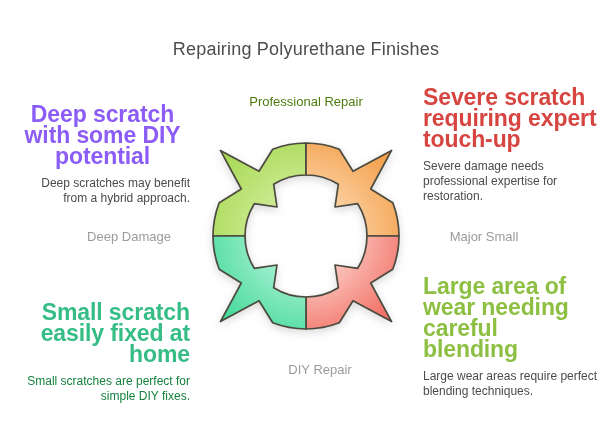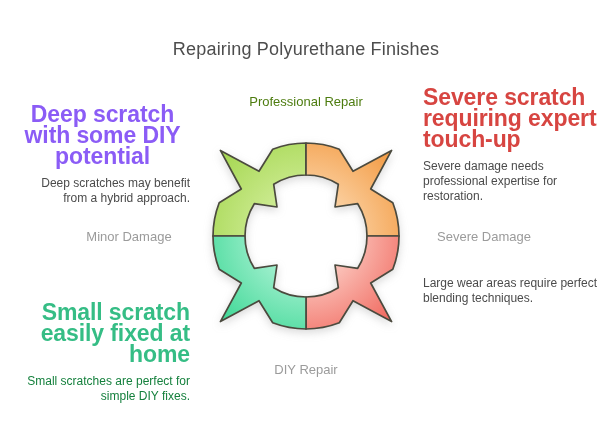--- a/index.html
+++ b/index.html
@@ -24,21 +24,21 @@
   .cycle-label {
     position: absolute;
     transform: translateX(-50%);
     white-space: nowrap;
     font-size: 13px;
     font-weight: 400;
   }
   .cl-top    { left: 306px; top: 94px; }
   .cl-left   { left: 129px; top: 229px; }
   .cl-right  { left: 484px; top: 229px; }
-  .cl-bottom { left: 306px; top: 362px; }
+  .cl-bottom { left: 320px; top: 362px; }
   .tb { position: absolute; width: 175px; }
   .tb-heading {
     font-size: 23px;
     font-weight: 700;
     line-height: 21px;
     margin: 0 0 9px 0;
     letter-spacing: -0.1px;
   }
   .tb-body {
     font-size: 12px;
@@ -81,36 +81,37 @@
           <stop offset="1" stop-color="#3bd794"></stop>
         </radialGradient>
       </defs>
       <path d="M 213.0 236.0 A 93 93 0 0 1 219.2 202.7 L 241.3 189.0 L 220.4 150.4 L 259.0 171.3 L 272.7 149.2 A 93 93 0 0 1 306.0 143.0 L 306.0 175.0 A 61 61 0 0 0 273.7 184.3 L 277.0 207.0 L 254.3 203.7 A 61 61 0 0 0 245.0 236.0 Z" fill="url(#grad-top-left)" stroke="#4b4a3e" stroke-width="1.7" stroke-linejoin="round"></path>
       <path d="M 306.0 143.0 A 93 93 0 0 1 339.3 149.2 L 353.0 171.3 L 391.6 150.4 L 370.7 189.0 L 392.8 202.7 A 93 93 0 0 1 399.0 236.0 L 367.0 236.0 A 61 61 0 0 0 357.7 203.7 L 335.0 207.0 L 338.3 184.3 A 61 61 0 0 0 306.0 175.0 Z" fill="url(#grad-top-right)" stroke="#4b4a3e" stroke-width="1.7" stroke-linejoin="round"></path>
       <path d="M 399.0 236.0 A 93 93 0 0 1 392.8 269.3 L 370.7 283.0 L 391.6 321.6 L 353.0 300.7 L 339.3 322.8 A 93 93 0 0 1 306.0 329.0 L 306.0 297.0 A 61 61 0 0 0 338.3 287.7 L 335.0 265.0 L 357.7 268.3 A 61 61 0 0 0 367.0 236.0 Z" fill="url(#grad-bottom-right)" stroke="#4b4a3e" stroke-width="1.7" stroke-linejoin="round"></path>
       <path d="M 306.0 329.0 A 93 93 0 0 1 272.7 322.8 L 259.0 300.7 L 220.4 321.6 L 241.3 283.0 L 219.2 269.3 A 93 93 0 0 1 213.0 236.0 L 245.0 236.0 A 61 61 0 0 0 254.3 268.3 L 277.0 265.0 L 273.7 287.7 A 61 61 0 0 0 306.0 297.0 Z" fill="url(#grad-bottom-left)" stroke="#4b4a3e" stroke-width="1.7" stroke-linejoin="round"></path>
     </svg>
 
   <div class="cycle-label cl-top" style="color: #4d7c0f;">Professional Repair</div>
-  <div class="cycle-label cl-left" style="color: rgb(155, 155, 155);">Minor Damage</div>
-  <div class="cycle-label cl-right" style="color: rgb(155, 155, 155);">Severe Damage</div>
+  <div class="cycle-label cl-left" style="color: rgb(155, 155, 155);">Deep Damage</div>
+  <div class="cycle-label cl-right" style="color: rgb(155, 155, 155);">Major Small</div>
   <div class="cycle-label cl-bottom" style="color: rgb(155, 155, 155);">DIY Repair</div>
 
   <div class="tb tb-tl">
     <p class="tb-heading" style="color: #8b5cf6; text-align: center;">Deep scratch with some DIY potential</p>
     <p class="tb-body" style="color: rgb(75, 75, 75);">Deep scratches may benefit from a hybrid approach.</p>
   </div>
 
   <div class="tb tb-tr">
     <p class="tb-heading" style="color: rgb(215, 69, 65);">Severe scratch requiring expert touch-up</p>
     <p class="tb-body" style="color: rgb(75, 75, 75);">Severe damage needs professional expertise for restoration.</p>
   </div>
 
   <div class="tb tb-bl">
     <p class="tb-heading" style="color: rgb(53, 189, 133); margin-top: 16px;">Small scratch easily fixed at home</p>
     <p class="tb-body" style="color: #15803d;">Small scratches are perfect for simple DIY fixes.</p>
   </div>
 
   <div class="tb tb-br">
+    <p class="tb-heading" style="color: rgb(140, 191, 66);">Large area of wear needing careful blending</p>
     <p class="tb-body" style="color: rgb(75, 75, 75);">Large wear areas require perfect blending techniques.</p>
   </div>
 
 </div>
 
 </body></html>

